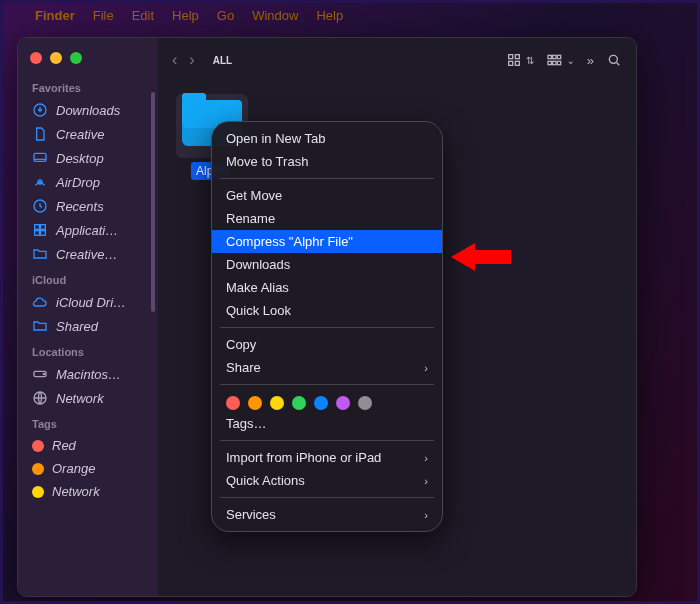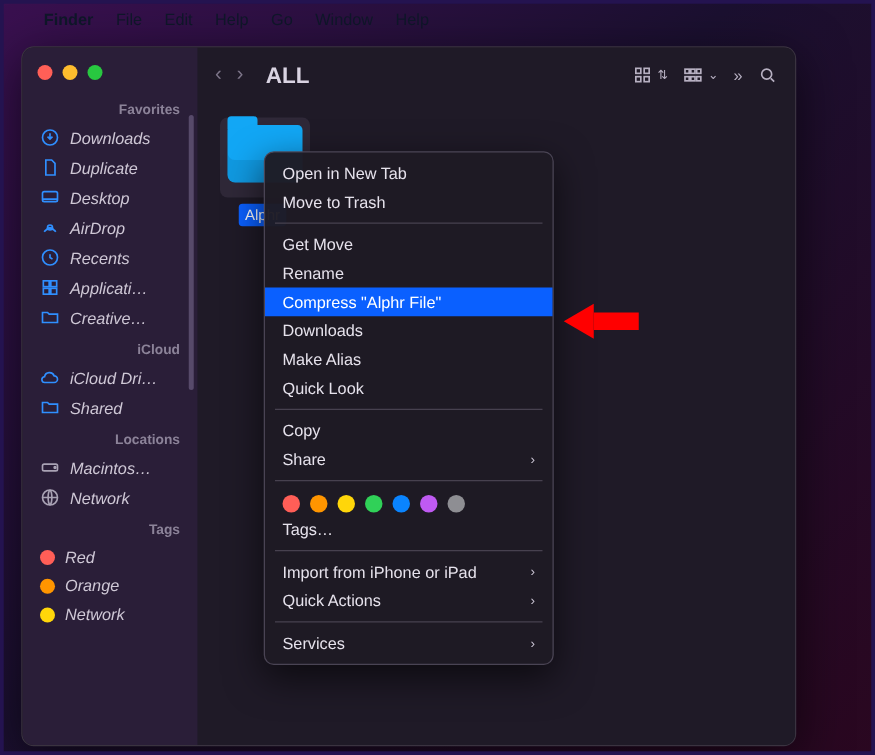--- a/index.html
+++ b/index.html
@@ -5,62 +5,61 @@
   * { box-sizing: border-box; margin: 0; padding: 0; font-family: -apple-system, "Helvetica Neue", Arial, sans-serif; }
   body {
     width: 700px; height: 604px;
     background: linear-gradient(135deg, #3a1050 0%, #1b1030 45%, #2a0720 100%);
     overflow: hidden; position: relative;
     border: 3px solid #241350;
   }
   
   .menubar {
     height: 24px; display: flex; align-items: center;
-    padding: 0 14px; color: #0f172a; font-size: 13px;
+    padding: 0 14px; color: #a16207; font-size: 13px;
     gap: 18px;
   }
   .menubar .apple { font-size: 14px; }
   .menubar .app-name { font-weight: 700; }
   
   .finder {
     position: absolute; left: 14px; top: 34px;
     width: 620px; height: 560px;
     background: #1c1723; border-radius: 10px;
     box-shadow: 0 10px 40px rgba(0,0,0,.6);
     display: flex; overflow: hidden;
     border: 1px solid #3a3340;
   }
   
   .sidebar {
     width: 140px; background: #2a1e38;
     padding: 10px 0 10px 0; color: #cfc8d6;
     font-size: 13px; overflow-y: auto;
     position: relative;
-    text-align: right;
   }
   .sidebar::after{
     content:""; position:absolute; top:54px; right:3px; width:4px; height:220px;
     background:#574a6a; border-radius:3px;
   }
   .traffic { display:flex; gap:8px; padding: 4px 12px 10px 12px;}
   .traffic span{ width:12px;height:12px;border-radius:50%; display:block;}
   .t-red{background:#ff5f57;} .t-yellow{background:#febc2e;} .t-green{background:#28c840;}
   .section-title{ font-size:11px; color:#8c8399; padding:8px 14px 4px; font-weight:600;}
   .sb-item{ display:flex; align-items:center; gap:8px; padding:4px 14px; cursor:default;font-style:italic;}
   .sb-item .ic{ width:16px; height:16px; color:#2f8fff; display:flex;align-items:center;justify-content:center;}
   .sb-item.gray .ic{ color:#a9a2b4;}
   .tag-dot{ width:12px;height:12px;border-radius:50%; border:none;}
   
   .main { flex:1; background:#1f1a27; display:flex; flex-direction:column;}
   .toolbar{
     height:44px; display:flex; align-items:center; padding:0 14px;
     color:#c9c3d2; gap:12px;
   }
   .toolbar .nav-btn{ color:#7d7589; font-size:16px;}
-  .toolbar .title{ font-weight:700; font-size:18px; color:#d9d3e2; margin-left:6px; margin-right:auto;}
+  .toolbar .title{ font-weight:700; font-size:10px; color:#d9d3e2; margin-left:6px; margin-right:auto;}
   .toolbar .tool-ic{ color:#b7b0c2; font-size:14px; display:flex; align-items:center; gap:4px;}
   .content{ flex:1; padding:12px 18px; position:relative;}
   .folder-item{ width:68px; text-align:center; }
   .folder-icon{
     width:60px; height:46px; margin:0 auto 6px;
     background:#12a7f5; border-radius:4px 4px 6px 6px;
     position:relative;
     box-shadow: inset 0 -18px 0 rgba(0,0,0,.08);
   }
   .folder-icon::before{
@@ -71,21 +70,21 @@
   .folder-sel{ background:#2f2838; padding:6px; border-radius:6px; display:inline-block;}
   .folder-label{
     display:inline-block; background:#0a60ff; color:#fff;
     font-size:12px; padding:2px 5px; border-radius:3px;
     max-width:62px; overflow:hidden; white-space:nowrap;
   }
   
   .context-menu{
     position:absolute; left:208px; top:118px;
     width:232px; background:rgba(30,27,36,.97);
-    border-radius:8px; border:1px solid #4a4454;
+    border-radius:18px; border:1px solid #4a4454;
     box-shadow: 0 10px 30px rgba(0,0,0,.6);
     padding:5px 0; color:#e6e2ec; font-size:13px;
   }
   .cm-item{ padding:4px 14px; display:flex; align-items:center; justify-content:space-between; cursor:default;}
   .cm-item.highlight{ background:#0a60ff; color:#fff;}
   .cm-sep{ height:1px; background:#47414f; margin:5px 8px;}
   .cm-arrow{ font-size:11px; color:#c9c3d2;}
   .cm-tags{ padding:6px 14px 2px; display:flex; gap:8px;}
   .cm-tags span{ width:14px;height:14px;border-radius:50%;}
   
@@ -135,21 +134,21 @@
           </svg>
         </span>
       <span>Downloads</span>
     </div>
     <div class="sb-item">
       <span class="ic">
           <svg viewBox="0 0 24 24" fill="none" stroke="currentColor" stroke-width="2">
             <path d="M7 3h7l4 4v14H7z"></path>
           </svg>
         </span>
-      <span>Duplicate</span>
+      <span>Creative</span>
     </div>
     <div class="sb-item">
       <span class="ic">
           <svg viewBox="0 0 24 24" fill="none" stroke="currentColor" stroke-width="2">
             <rect x="3" y="5" width="18" height="12" rx="2"></rect>
             <path d="M3 14h18"></path>
           </svg>
         </span>
       <span>Desktop</span>
     </div>

